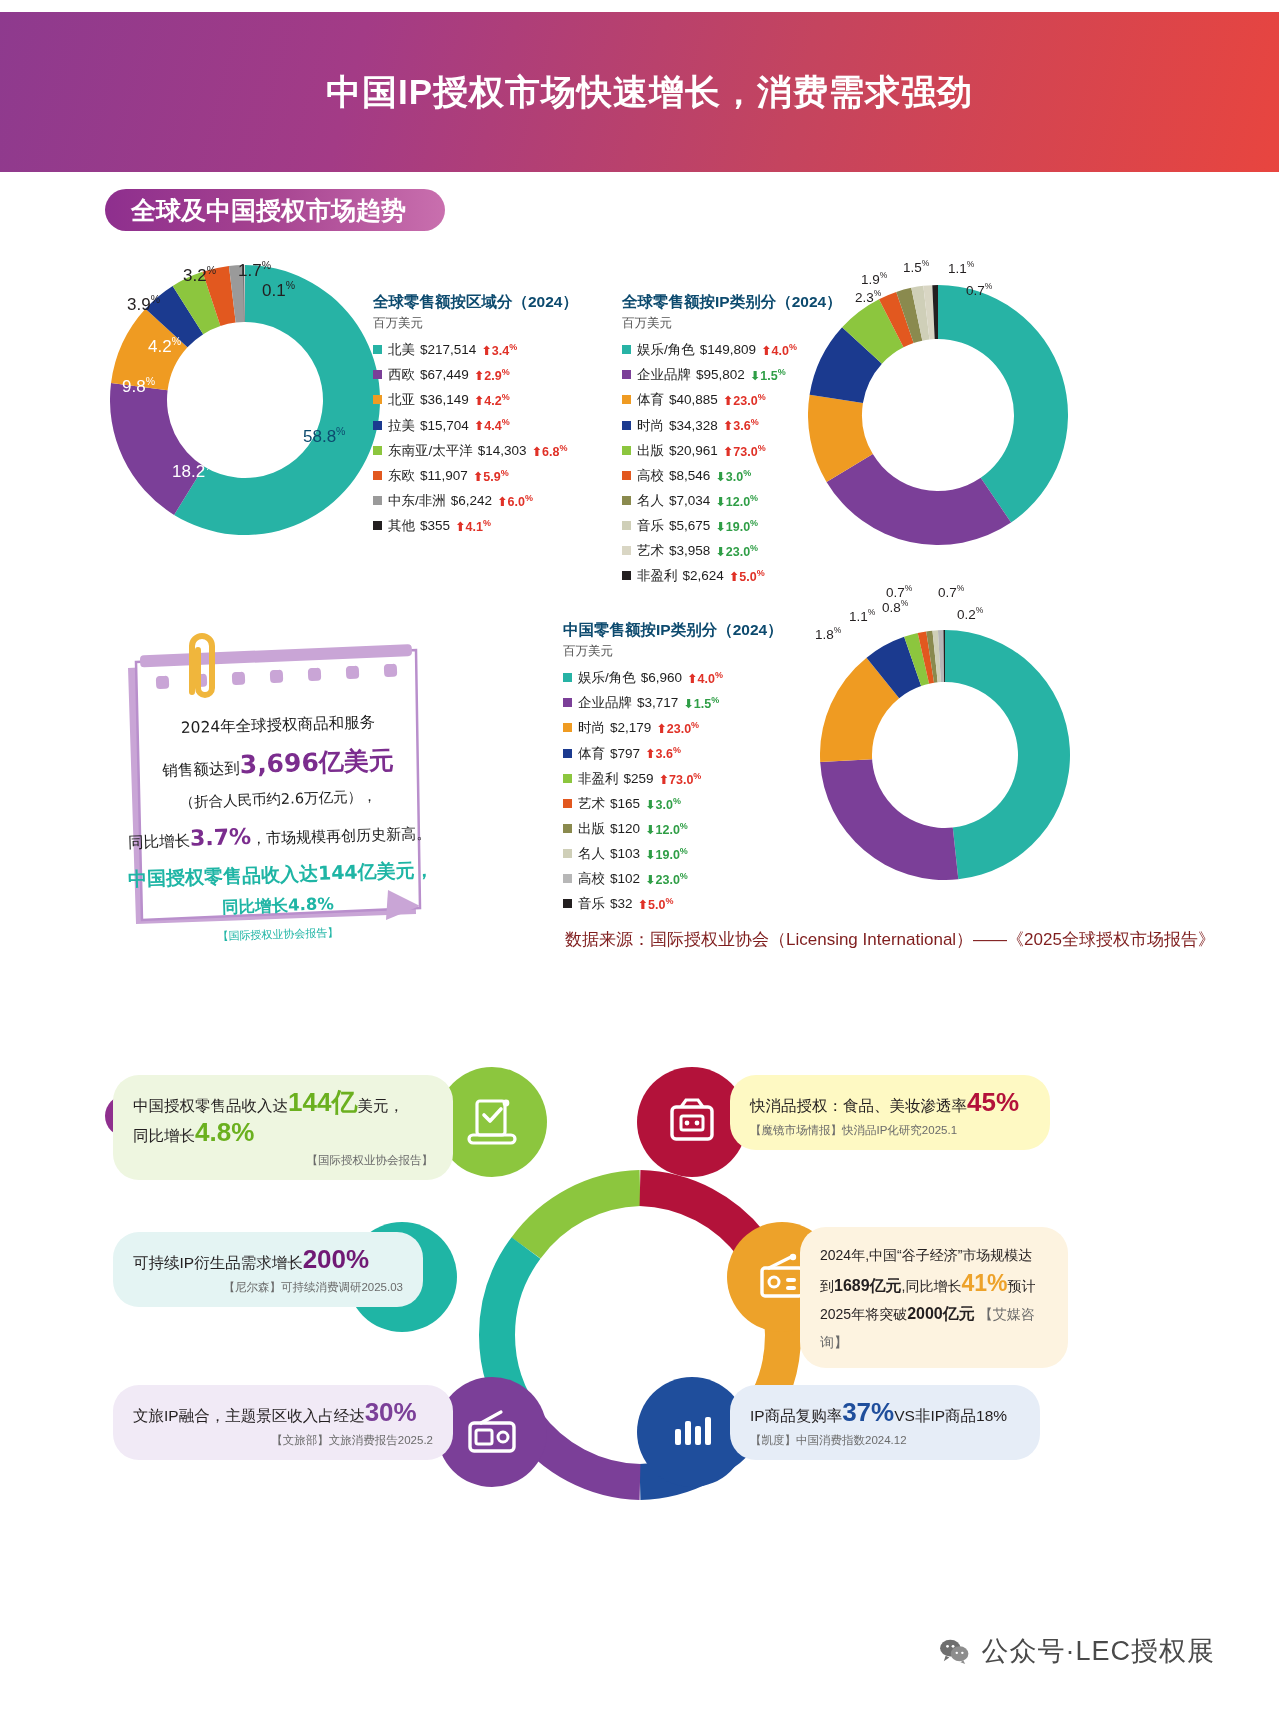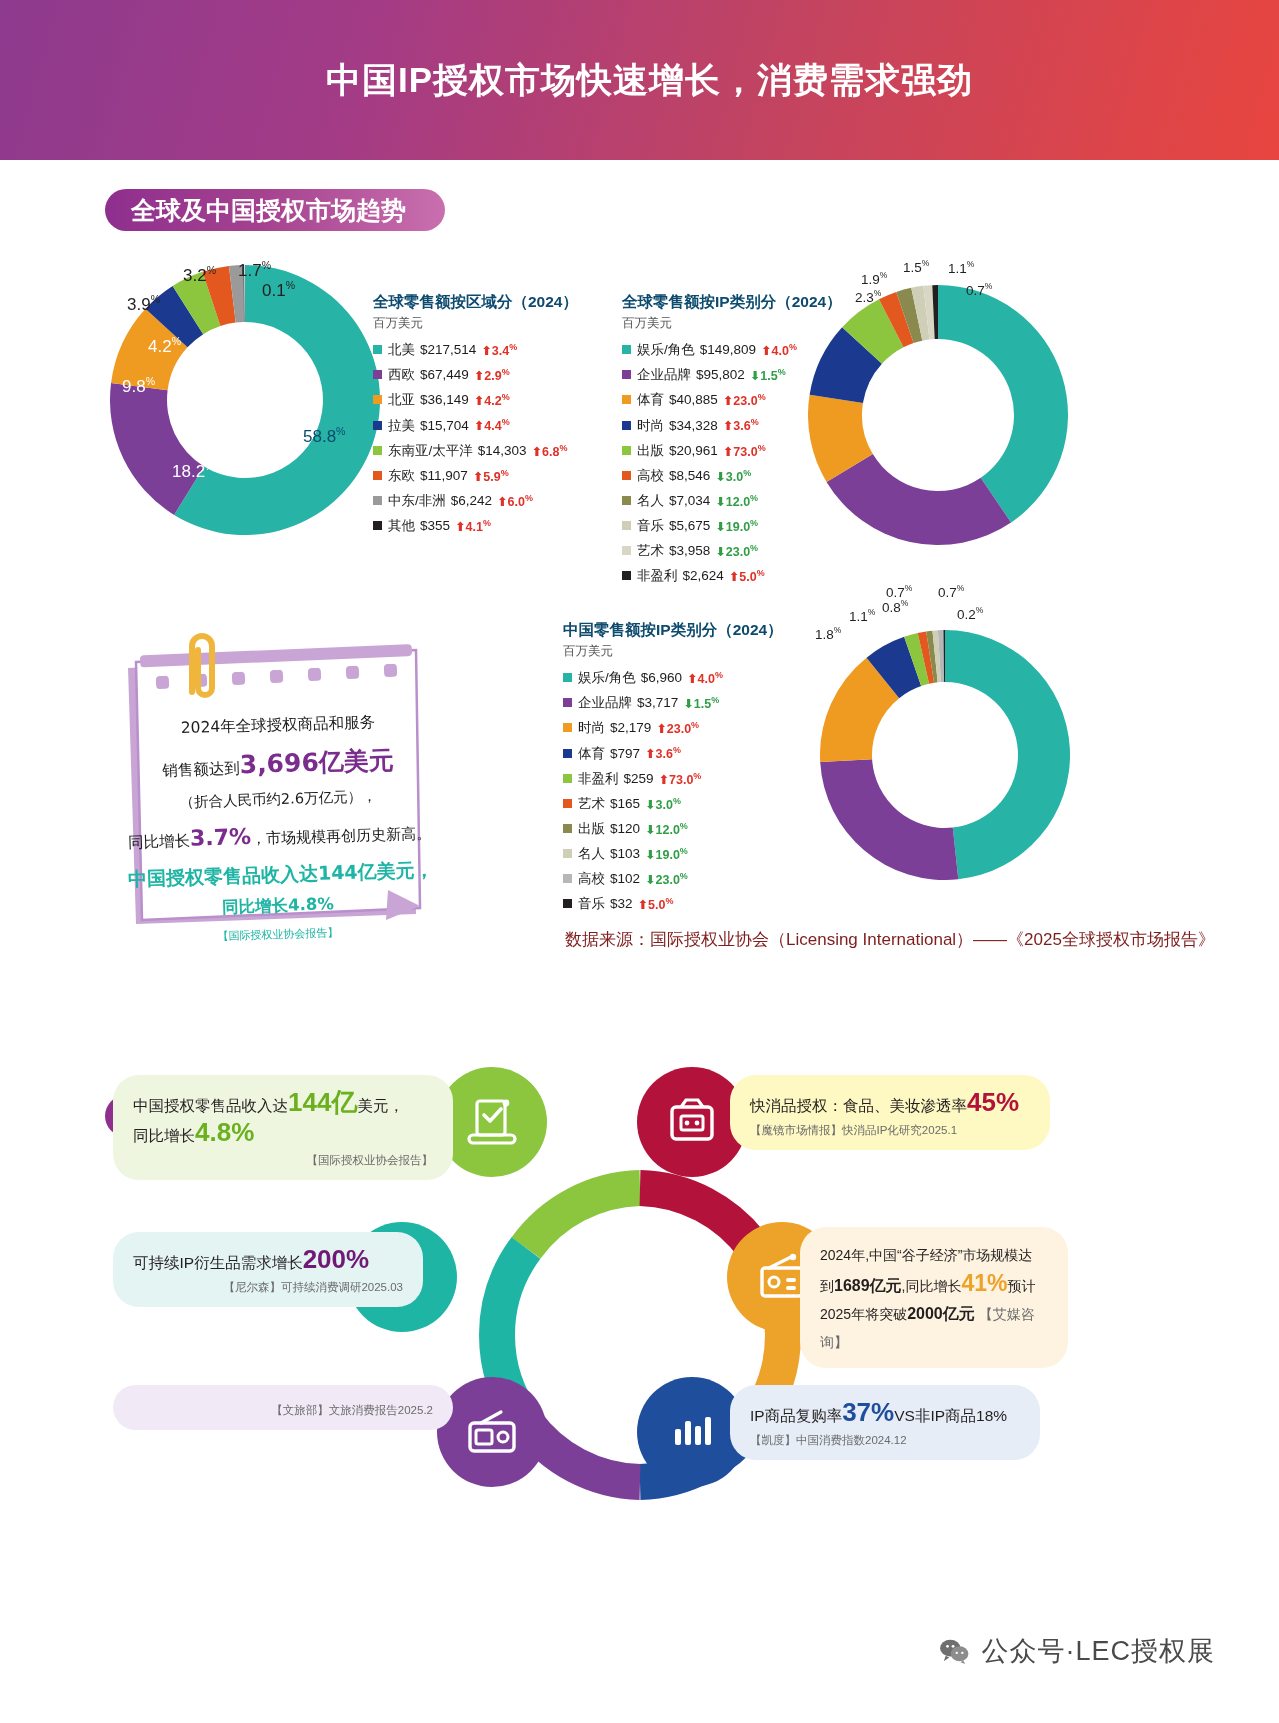--- a/index.html
+++ b/index.html
@@ -5,21 +5,21 @@
   * { box-sizing: border-box; margin:0; padding:0; }
   body {
     width:1279px; height:1723px; position:relative;
     background:#ffffff;
     font-family:"Liberation Sans","DejaVu Sans",sans-serif;
     overflow:hidden;
   }
 
   
   .header {
-    position:absolute; left:0; top:0; width:1279px; height:160px;
+    position:absolute; left:0; top:12px; width:1279px; height:160px;
     background:linear-gradient(105deg,#8e3a8e 0%,#a33b86 28%,#c4445f 62%,#e8453f 100%);
     display:flex; align-items:center; justify-content:center;padding-left:20px;
   }
   .header h1 {
     color:#fff; font-size:35px; font-weight:bold; letter-spacing:1px;
   }
 
   
   .pill {
     position:absolute; height:42px; border-radius:21px;
@@ -467,20 +467,23 @@
 </div>
 
 <div class="card right" id="card-repurchase" style="left:730px; top:1385px; width:310px; background:#e6edf7;">
   <div class="txt">
     <span>IP商品复购率</span><span class="big" style="color:#1f4e9c;">37%</span><span>VS非IP商品18%</span>
   </div>
   <span class="src" style="text-align:left;">【凯度】中国消费指数2024.12</span>
 </div>
 
 <div class="card left" id="card-tourism" style="left:113px; top:1385px; width:340px; background:#f1eaf6;">
+  <div class="txt">
+    <span>文旅IP融合，主题景区收入占经达</span><span class="big" style="color:#7b3f98;">30%</span>
+  </div>
   <span class="src">【文旅部】文旅消费报告2025.2</span>
 </div>
 
 <div class="card left" id="card-sustain" style="left:113px; top:1232px; width:310px; background:#e4f4f3;">
   <div class="txt">
     <span>可持续IP衍生品需求增长</span><span class="big" style="color:#701a75;">200%</span>
   </div>
   <span class="src">【尼尔森】可持续消费调研2025.03</span>
 </div>
 

